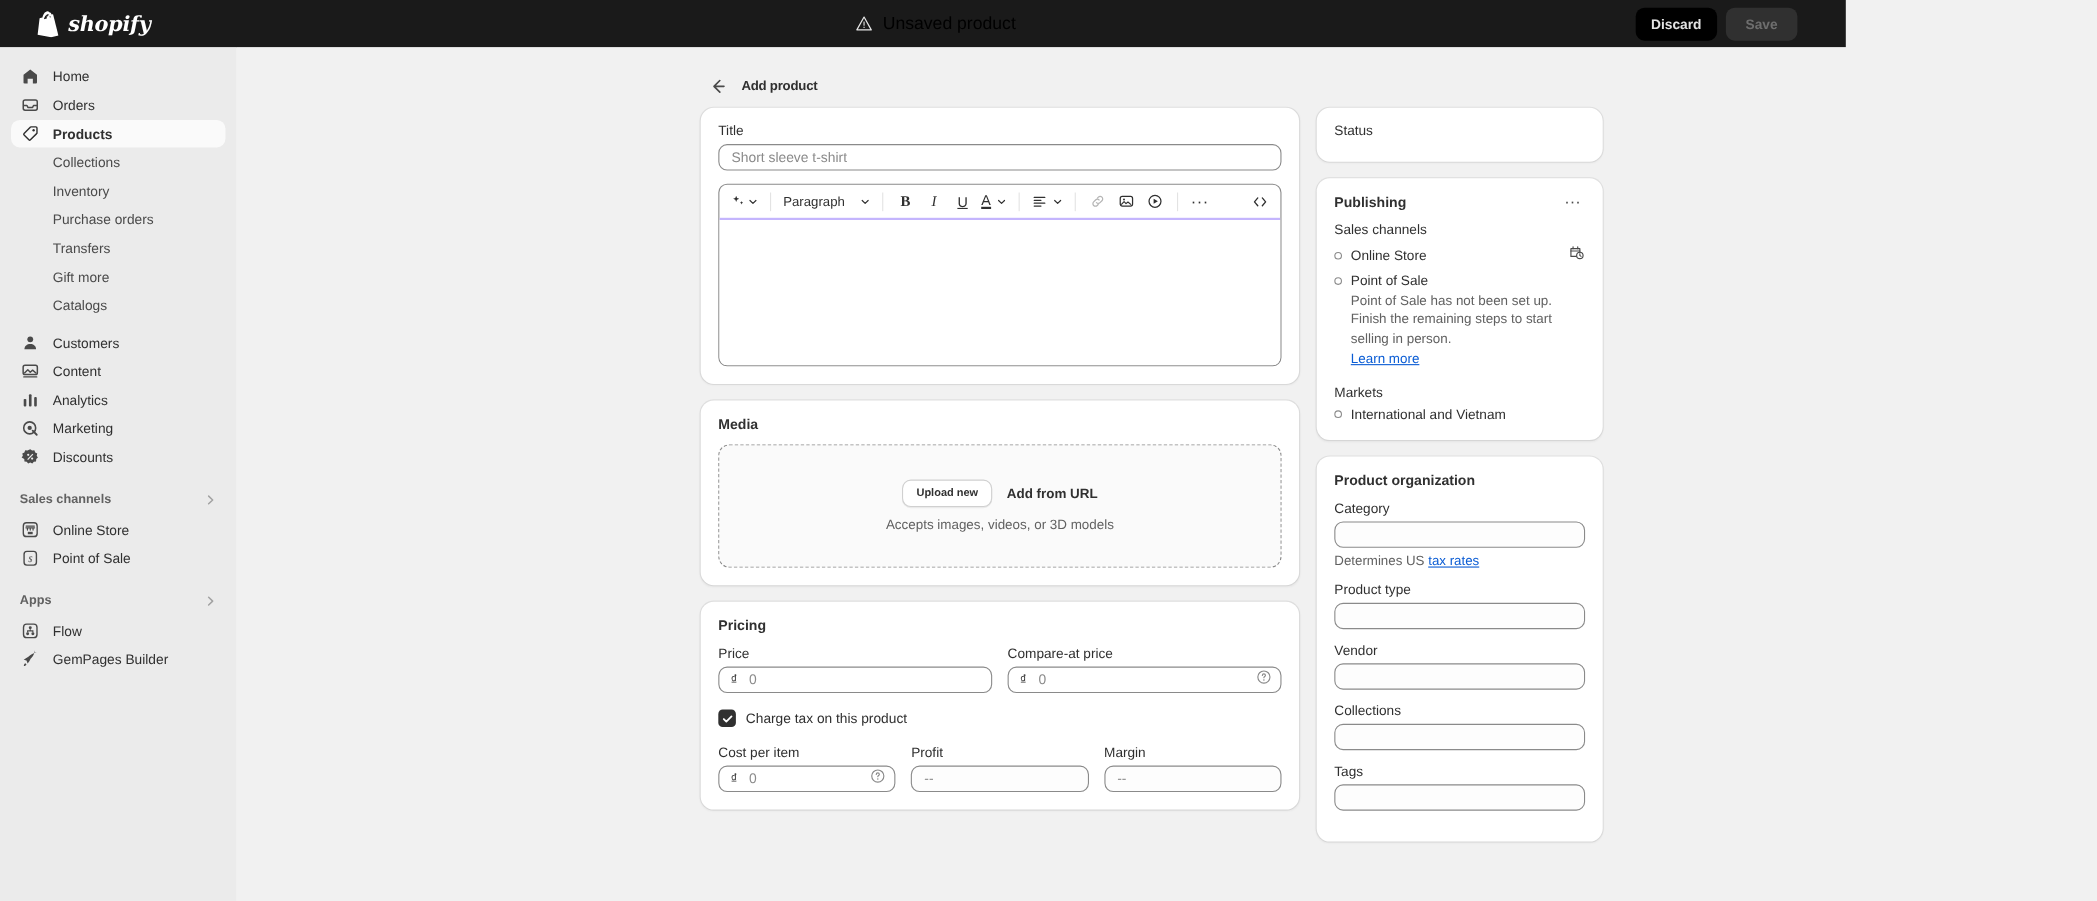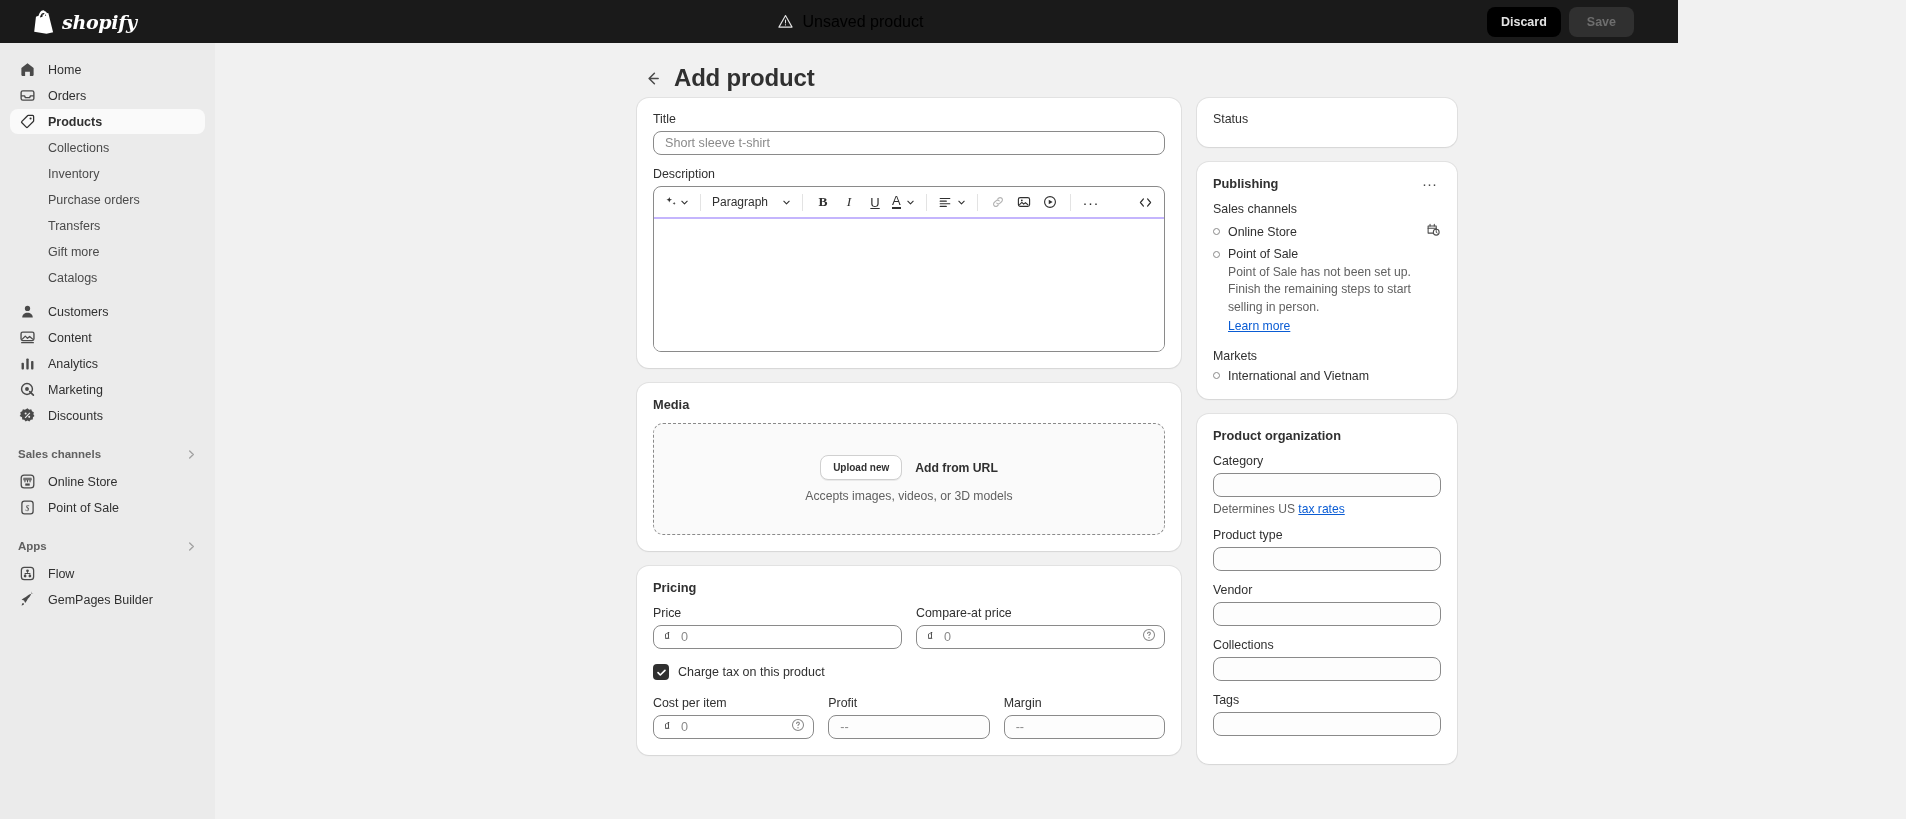--- a/index.html
+++ b/index.html
@@ -85,21 +85,21 @@
     background: #f1f1f1; overflow: hidden;
   }
   .page-head {
     display: flex; align-items: center; gap: 11px;
     padding: 20px 0 0 426px; height: 50px;
   }
   .back-btn {
     width: 22px; height: 22px; display: flex; align-items: center;
     justify-content: center; cursor: pointer;
   }
-  .page-title { font-size: 24px; font-weight: 700; color: #303030; letter-spacing: -0.2px; }
+  .page-title { font-size: 12px; font-weight: 700; color: #303030; letter-spacing: -0.2px; }
 
   .columns {
     display: flex; gap: 16px; padding-left: 422px; padding-top: 5px;
   }
   .col-left { width: 544px; }
   .col-right { width: 260px; }
 
   .card {
     background: #ffffff; border-radius: 12px;
     box-shadow: 0 0 0 1px rgba(26,26,26,.07), 0 1px 2px rgba(26,26,26,.06);
@@ -429,21 +429,20 @@
   <div class="columns">
 
     <div class="col-left">
 
       <div class="card">
         <label class="field-label">Title</label>
         <input class="input" type="text" placeholder="Short sleeve t-shirt" style="">
 
         <div style="height:12px"></div>
 
-        <label class="field-label">Description</label>
         <div class="editor-wrap">
           <div class="editor-toolbar">
 
             <div class="tb-btn">
               <svg width="14" height="14" viewBox="0 0 16 16">
                 <path d="M6 2.2l.9 2.3 2.3.9-2.3.9L6 8.6l-.9-2.3-2.3-.9 2.3-.9L6 2.2z" fill="#303030"></path>
                 <path d="M11.6 7.8l.5 1.3 1.3.5-1.3.5-.5 1.3-.5-1.3-1.3-.5 1.3-.5.5-1.3z" fill="#303030"></path>
               </svg>
               <svg width="9" height="9" viewBox="0 0 10 10">
                   <path d="M2 3.6 5 6.6l3-3" fill="none" stroke="#303030" stroke-width="1.2" stroke-linecap="round" stroke-linejoin="round"></path>

